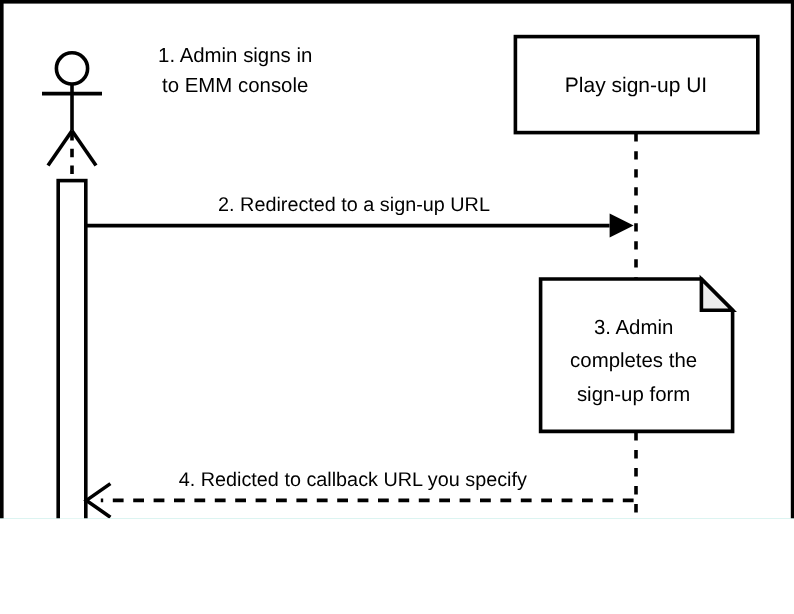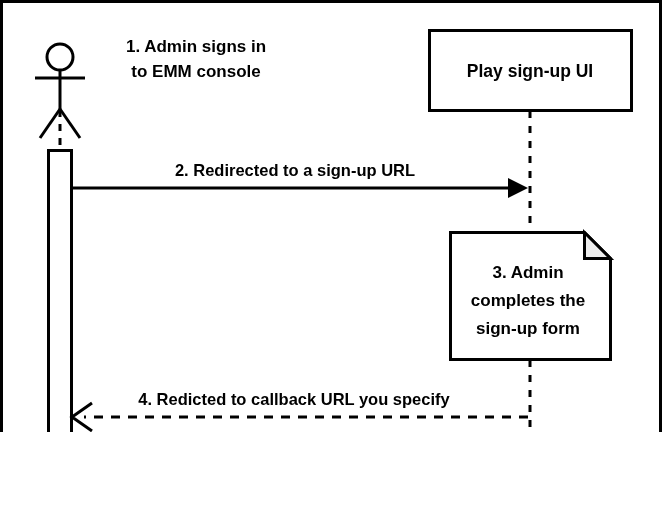--- a/index.html
+++ b/index.html
@@ -10,21 +10,20 @@
   body {
     font-family: "Liberation Sans", sans-serif;
   }
   #canvas {
     position: relative;
     width: 662px;
     height: 432px;
     background: #14b8a6;
     box-sizing: border-box;
     overflow: hidden;
-    font-weight: bold;
   }
   #diagram-svg {
     position: absolute;
     left: 0;
     top: 0;
   }
   .dg-text {
     font-family: "Liberation Sans", sans-serif;
     fill: #000000;
     font-size: 17px;

